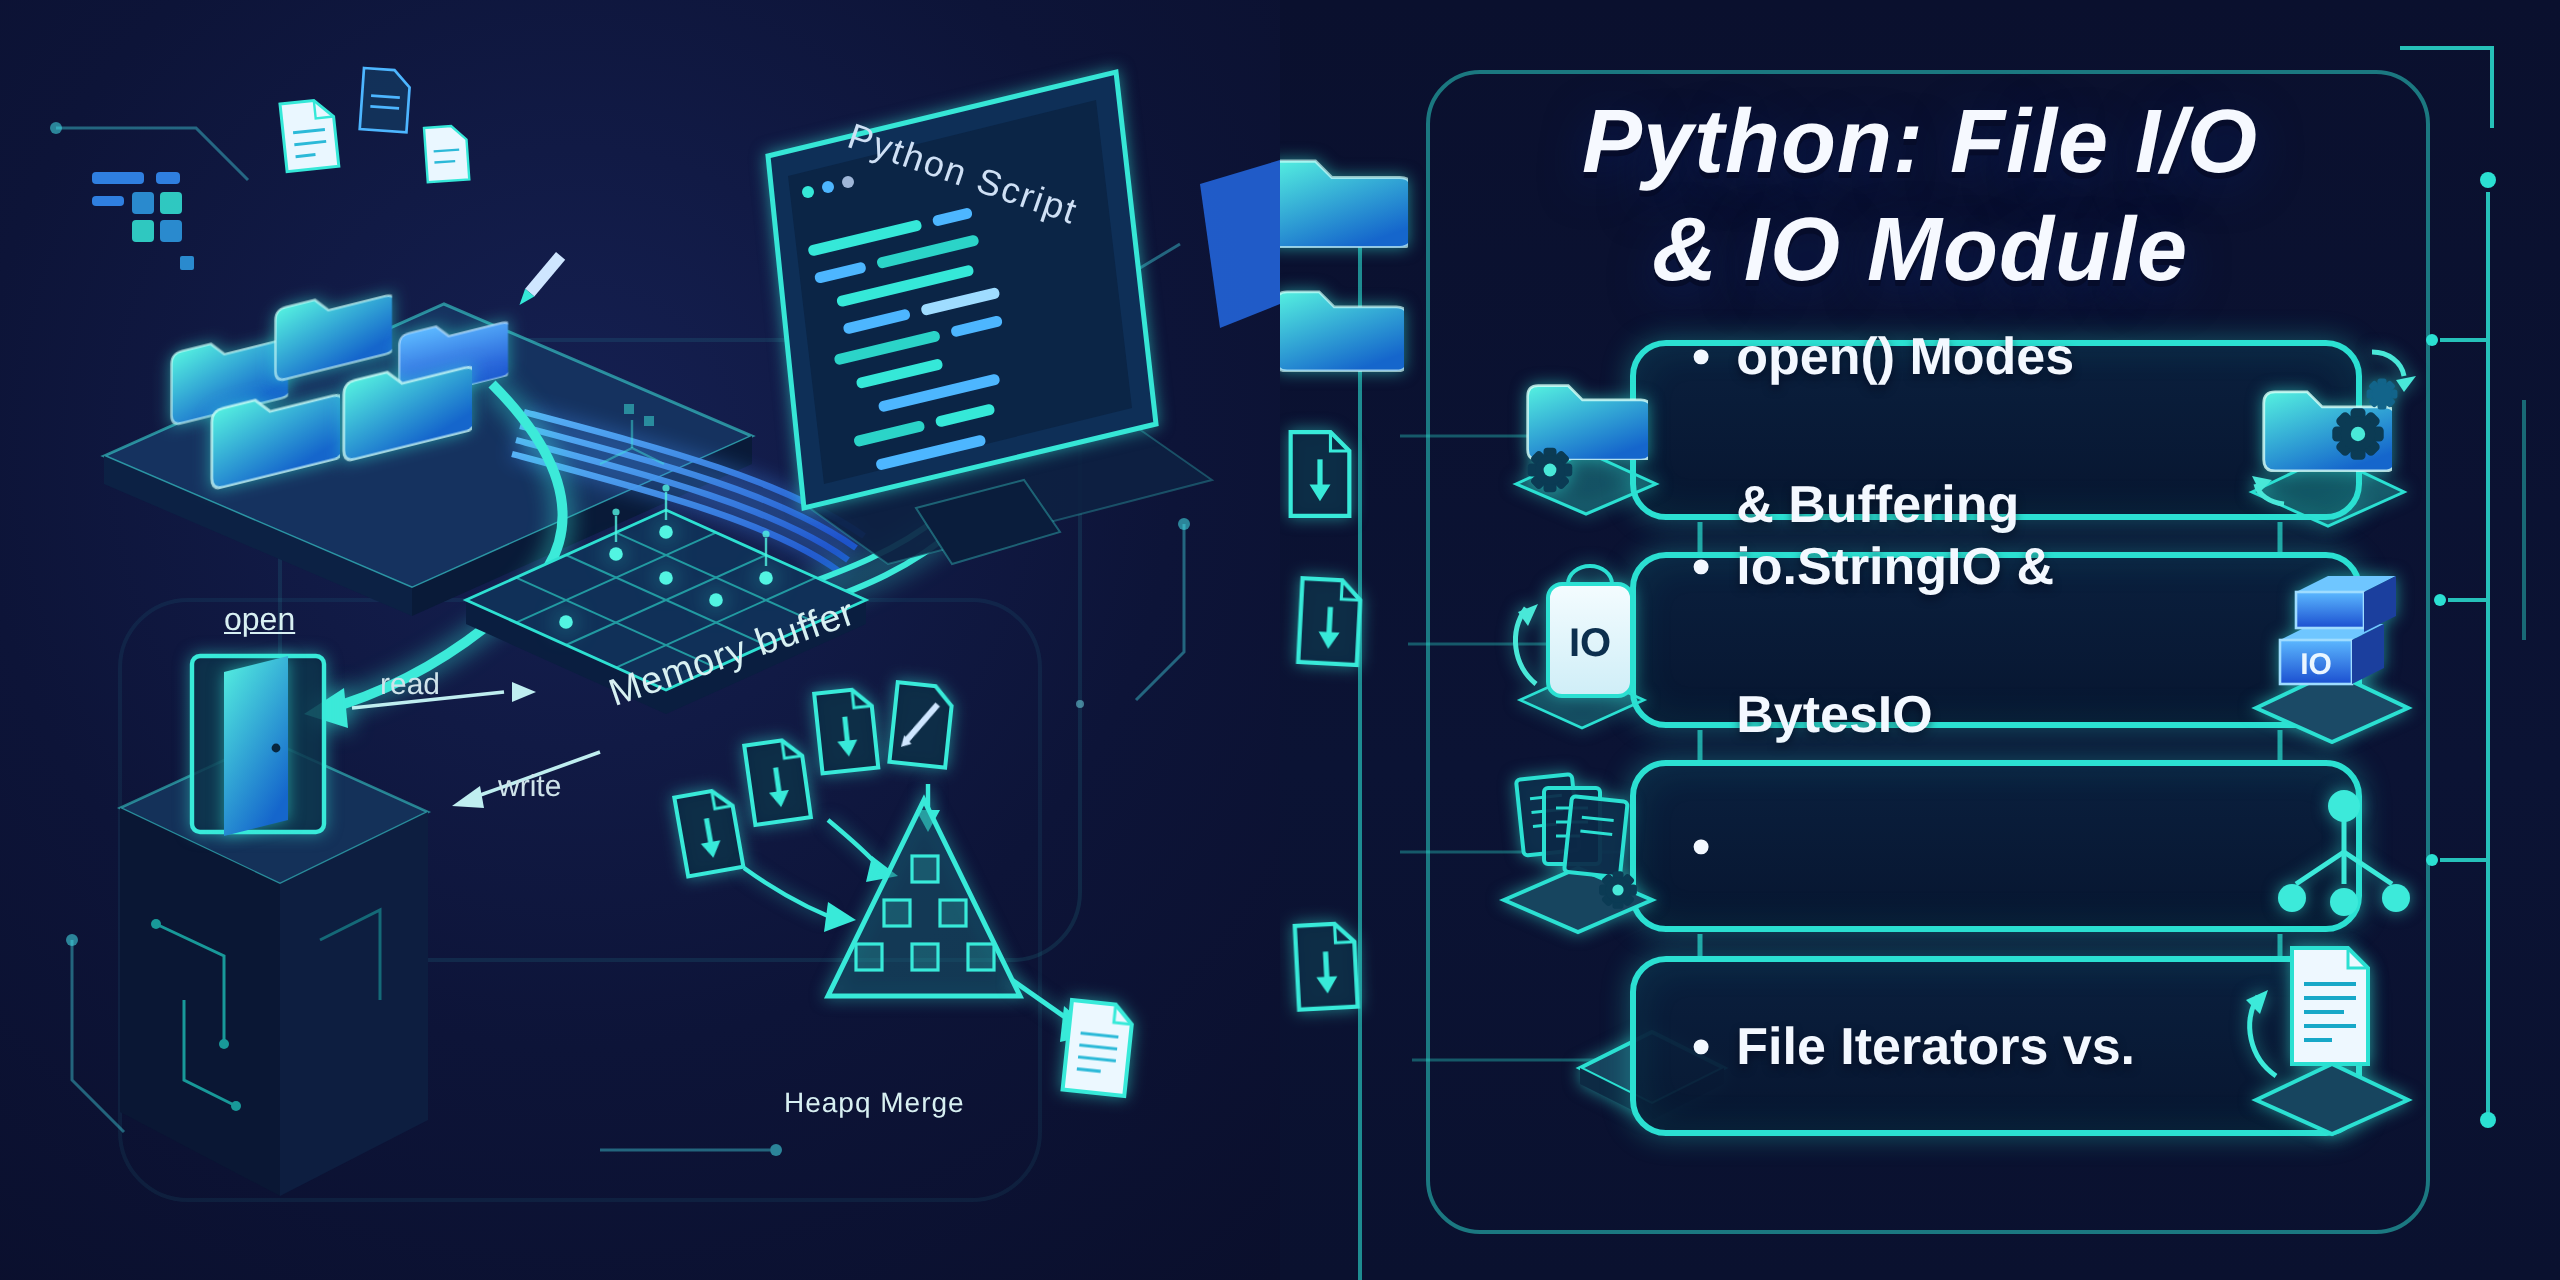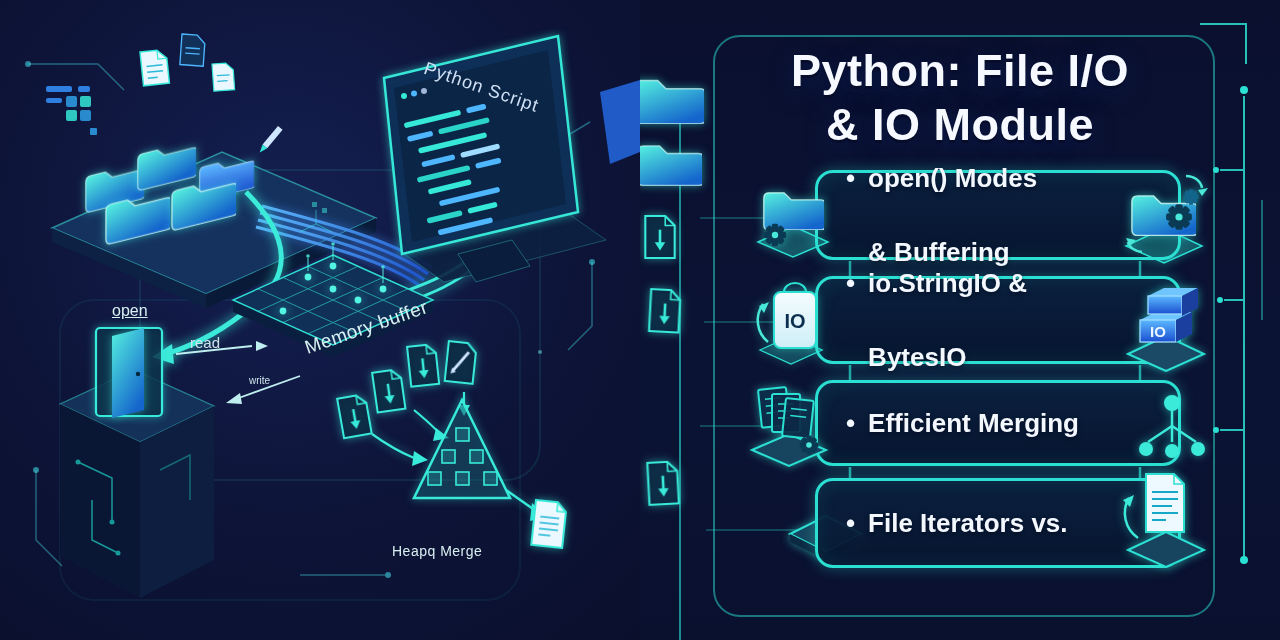--- a/index.html
+++ b/index.html
@@ -21,26 +21,26 @@
   .glow-soft{filter:drop-shadow(0 0 4px rgba(53,232,216,.55));}
   .glow-blue{filter:drop-shadow(0 0 5px rgba(70,150,255,.7));}
 
   .lbl{position:absolute;color:#d8f0f2;white-space:nowrap;}
   #lbl-python-script{left:428px;top:58px;font-size:18px;letter-spacing:1px;color:#cfe0f5;
     transform:rotate(19deg);transform-origin:left top;}
   #lbl-memory-buffer{left:302px;top:338px;font-size:19px;letter-spacing:.5px;
     transform:rotate(-19deg);transform-origin:left top;}
   #lbl-open{left:112px;top:302px;font-size:16px;text-decoration:underline;}
   #lbl-read{left:190px;top:334px;font-size:15px;color:#cfe3ea;}
-  #lbl-write{left:249px;top:375px;font-size:10px;color:#cfe3ea;text-align:center;}
+  #lbl-write{left:249px;top:385px;font-size:15px;color:#cfe3ea;text-align:center;}
   #lbl-heapq-merge{left:392px;top:543px;font-size:14px;letter-spacing:.5px;}
 
   .title{position:absolute;left:40px;top:44px;width:560px;text-align:center;
     color:var(--title-text);font-size:45px;line-height:54px;font-weight:bold;letter-spacing:.5px;
-    text-shadow:0 3px 0 rgba(6,12,40,.85),0 6px 22px rgba(10,30,90,.8);}
+    text-shadow:0 3px 0 rgba(6,12,40,.85),0 6px 22px rgba(10,30,90,.8);font-style:italic;}
   .title span{display:block;}
 
   .item-box{position:absolute;left:175px;width:366px;display:flex;align-items:center;
     border:3px solid var(--teal);border-radius:18px;
     background:linear-gradient(180deg, rgba(10,32,62,.94), rgba(7,22,48,.94));
     box-shadow:0 0 14px rgba(43,224,210,.35), inset 0 0 20px rgba(43,224,210,.10);}
   .item-content{display:flex;align-items:flex-start;padding-left:28px;gap:13px;}
   .bullet{color:var(--item-text);font-size:26px;line-height:34px;font-weight:bold;}
   .lines{display:flex;flex-direction:column;gap:40px;}
   .lines span{color:var(--item-text);font-size:26px;line-height:34px;font-weight:bold;
@@ -380,21 +380,20 @@
         <div class="lines">
           <span>io.StringIO &amp;</span>
           <span>BytesIO</span>
         </div>
       </div>
     </div>
     <div class="item-box" style="top:380px;height:86px">
       <div class="item-content">
         <span class="bullet">•</span>
         <div class="lines">
-          <span>Efficient Merging</span>
         </div>
       </div>
     </div>
     <div class="item-box" style="top:478px;height:90px">
       <div class="item-content">
         <span class="bullet">•</span>
         <div class="lines">
           <span>File Iterators vs.</span>
         </div>
       </div>

